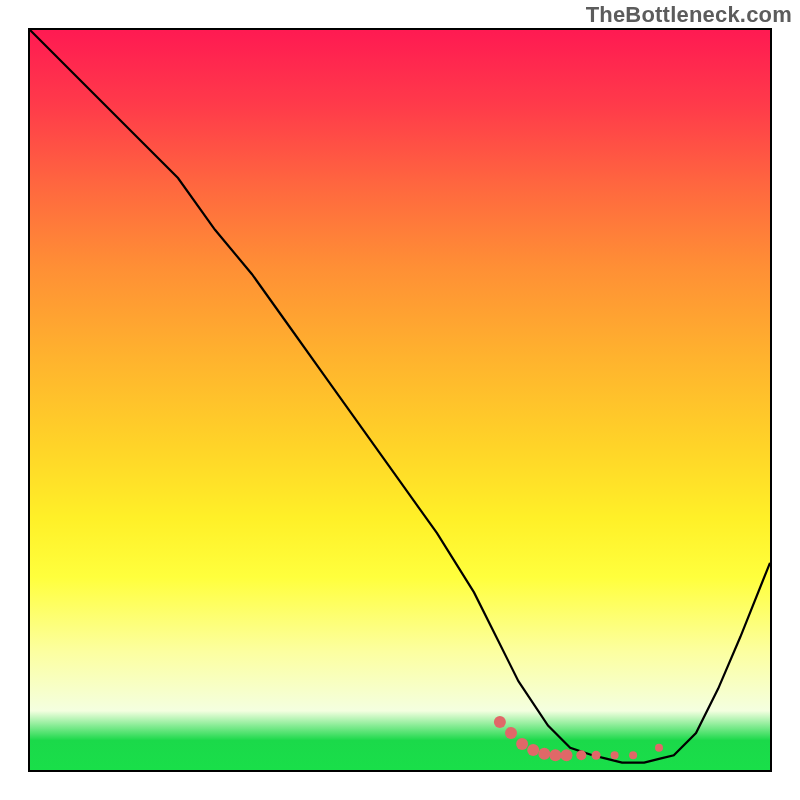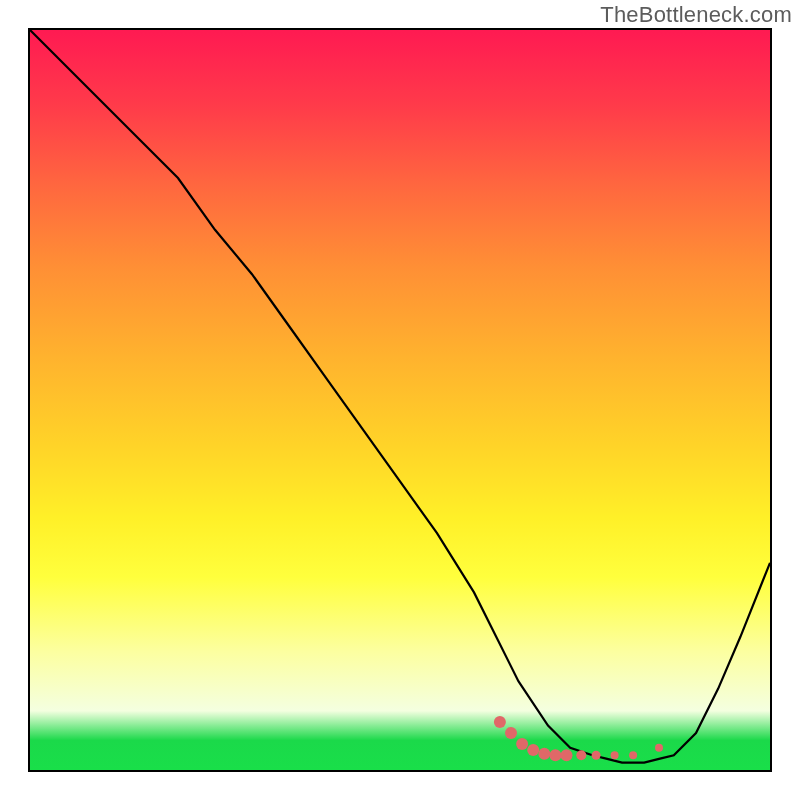--- a/index.html
+++ b/index.html
@@ -14,21 +14,21 @@
   .frame {
     position: relative;
     width: 800px;
     height: 800px;
   }
   .watermark {
     position: absolute;
     top: 2px;
     right: 8px;
     font-size: 22px;
-    font-weight: 400;
+    font-weight: 700;
     color: #5c5c5c;
     letter-spacing: 0.2px;
     z-index: 10;
   }
   .plot-box {
     position: absolute;
     left: 28px;
     top: 28px;
     width: 744px;
     height: 744px;

